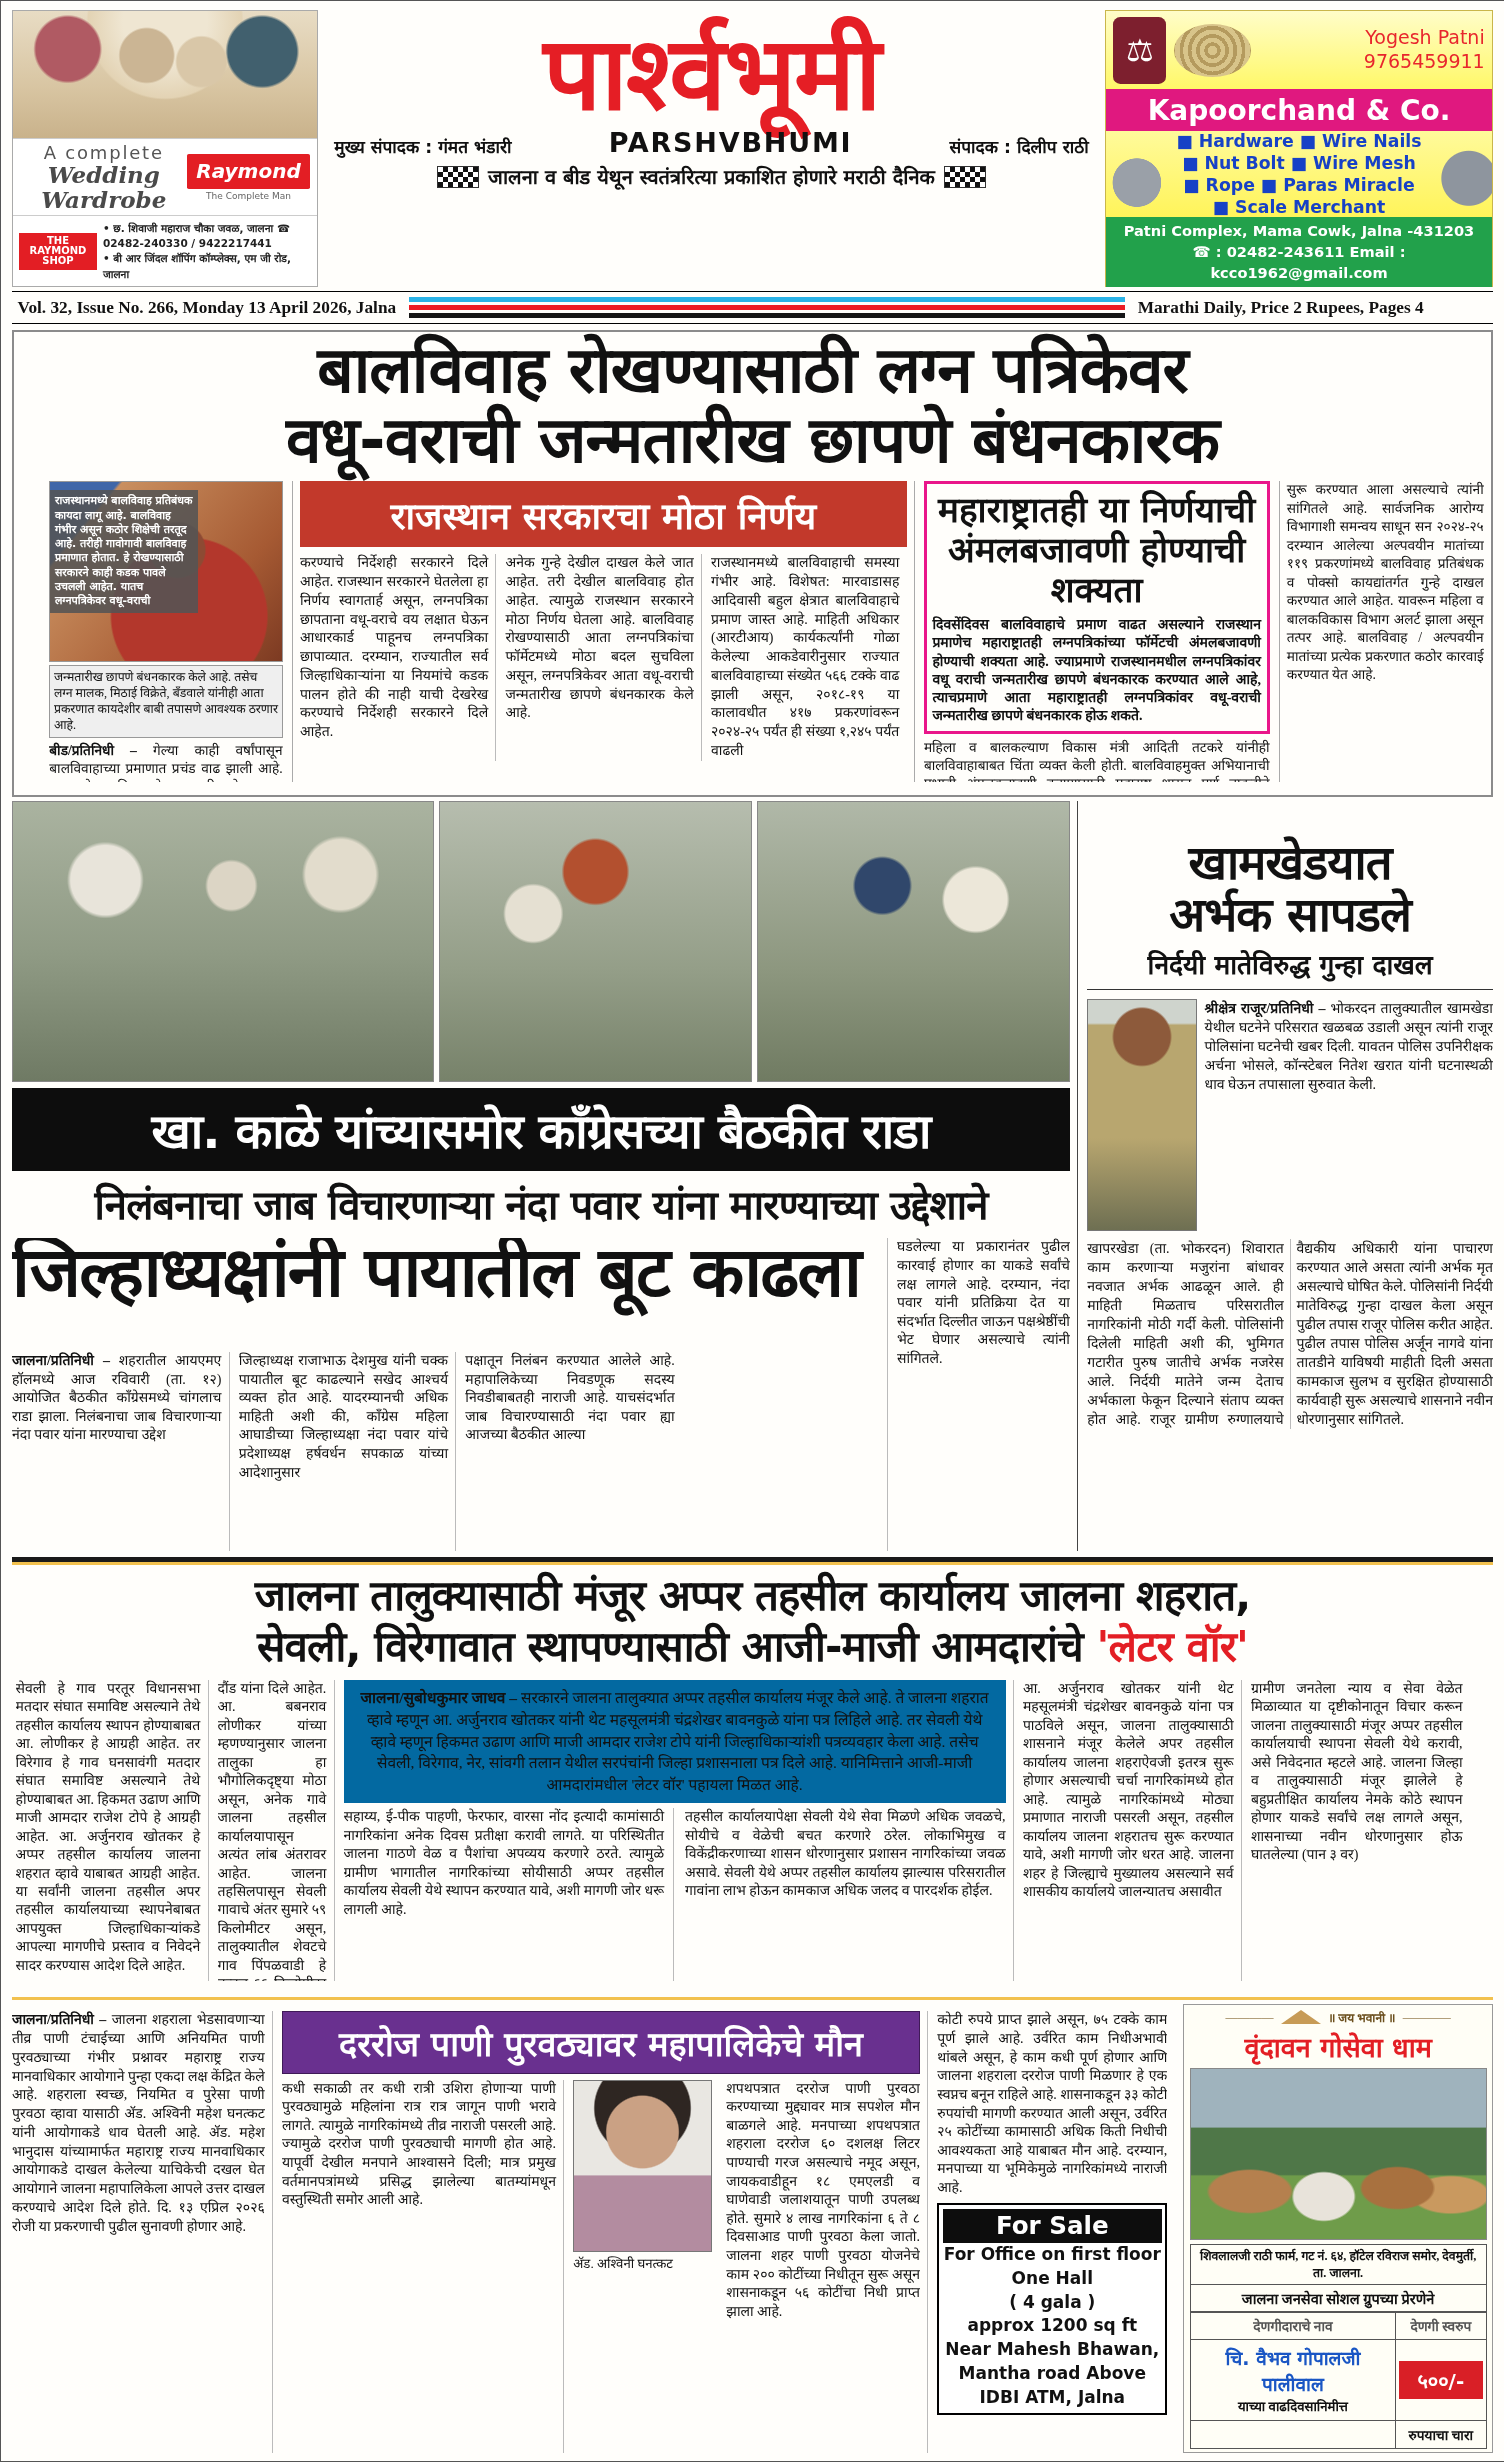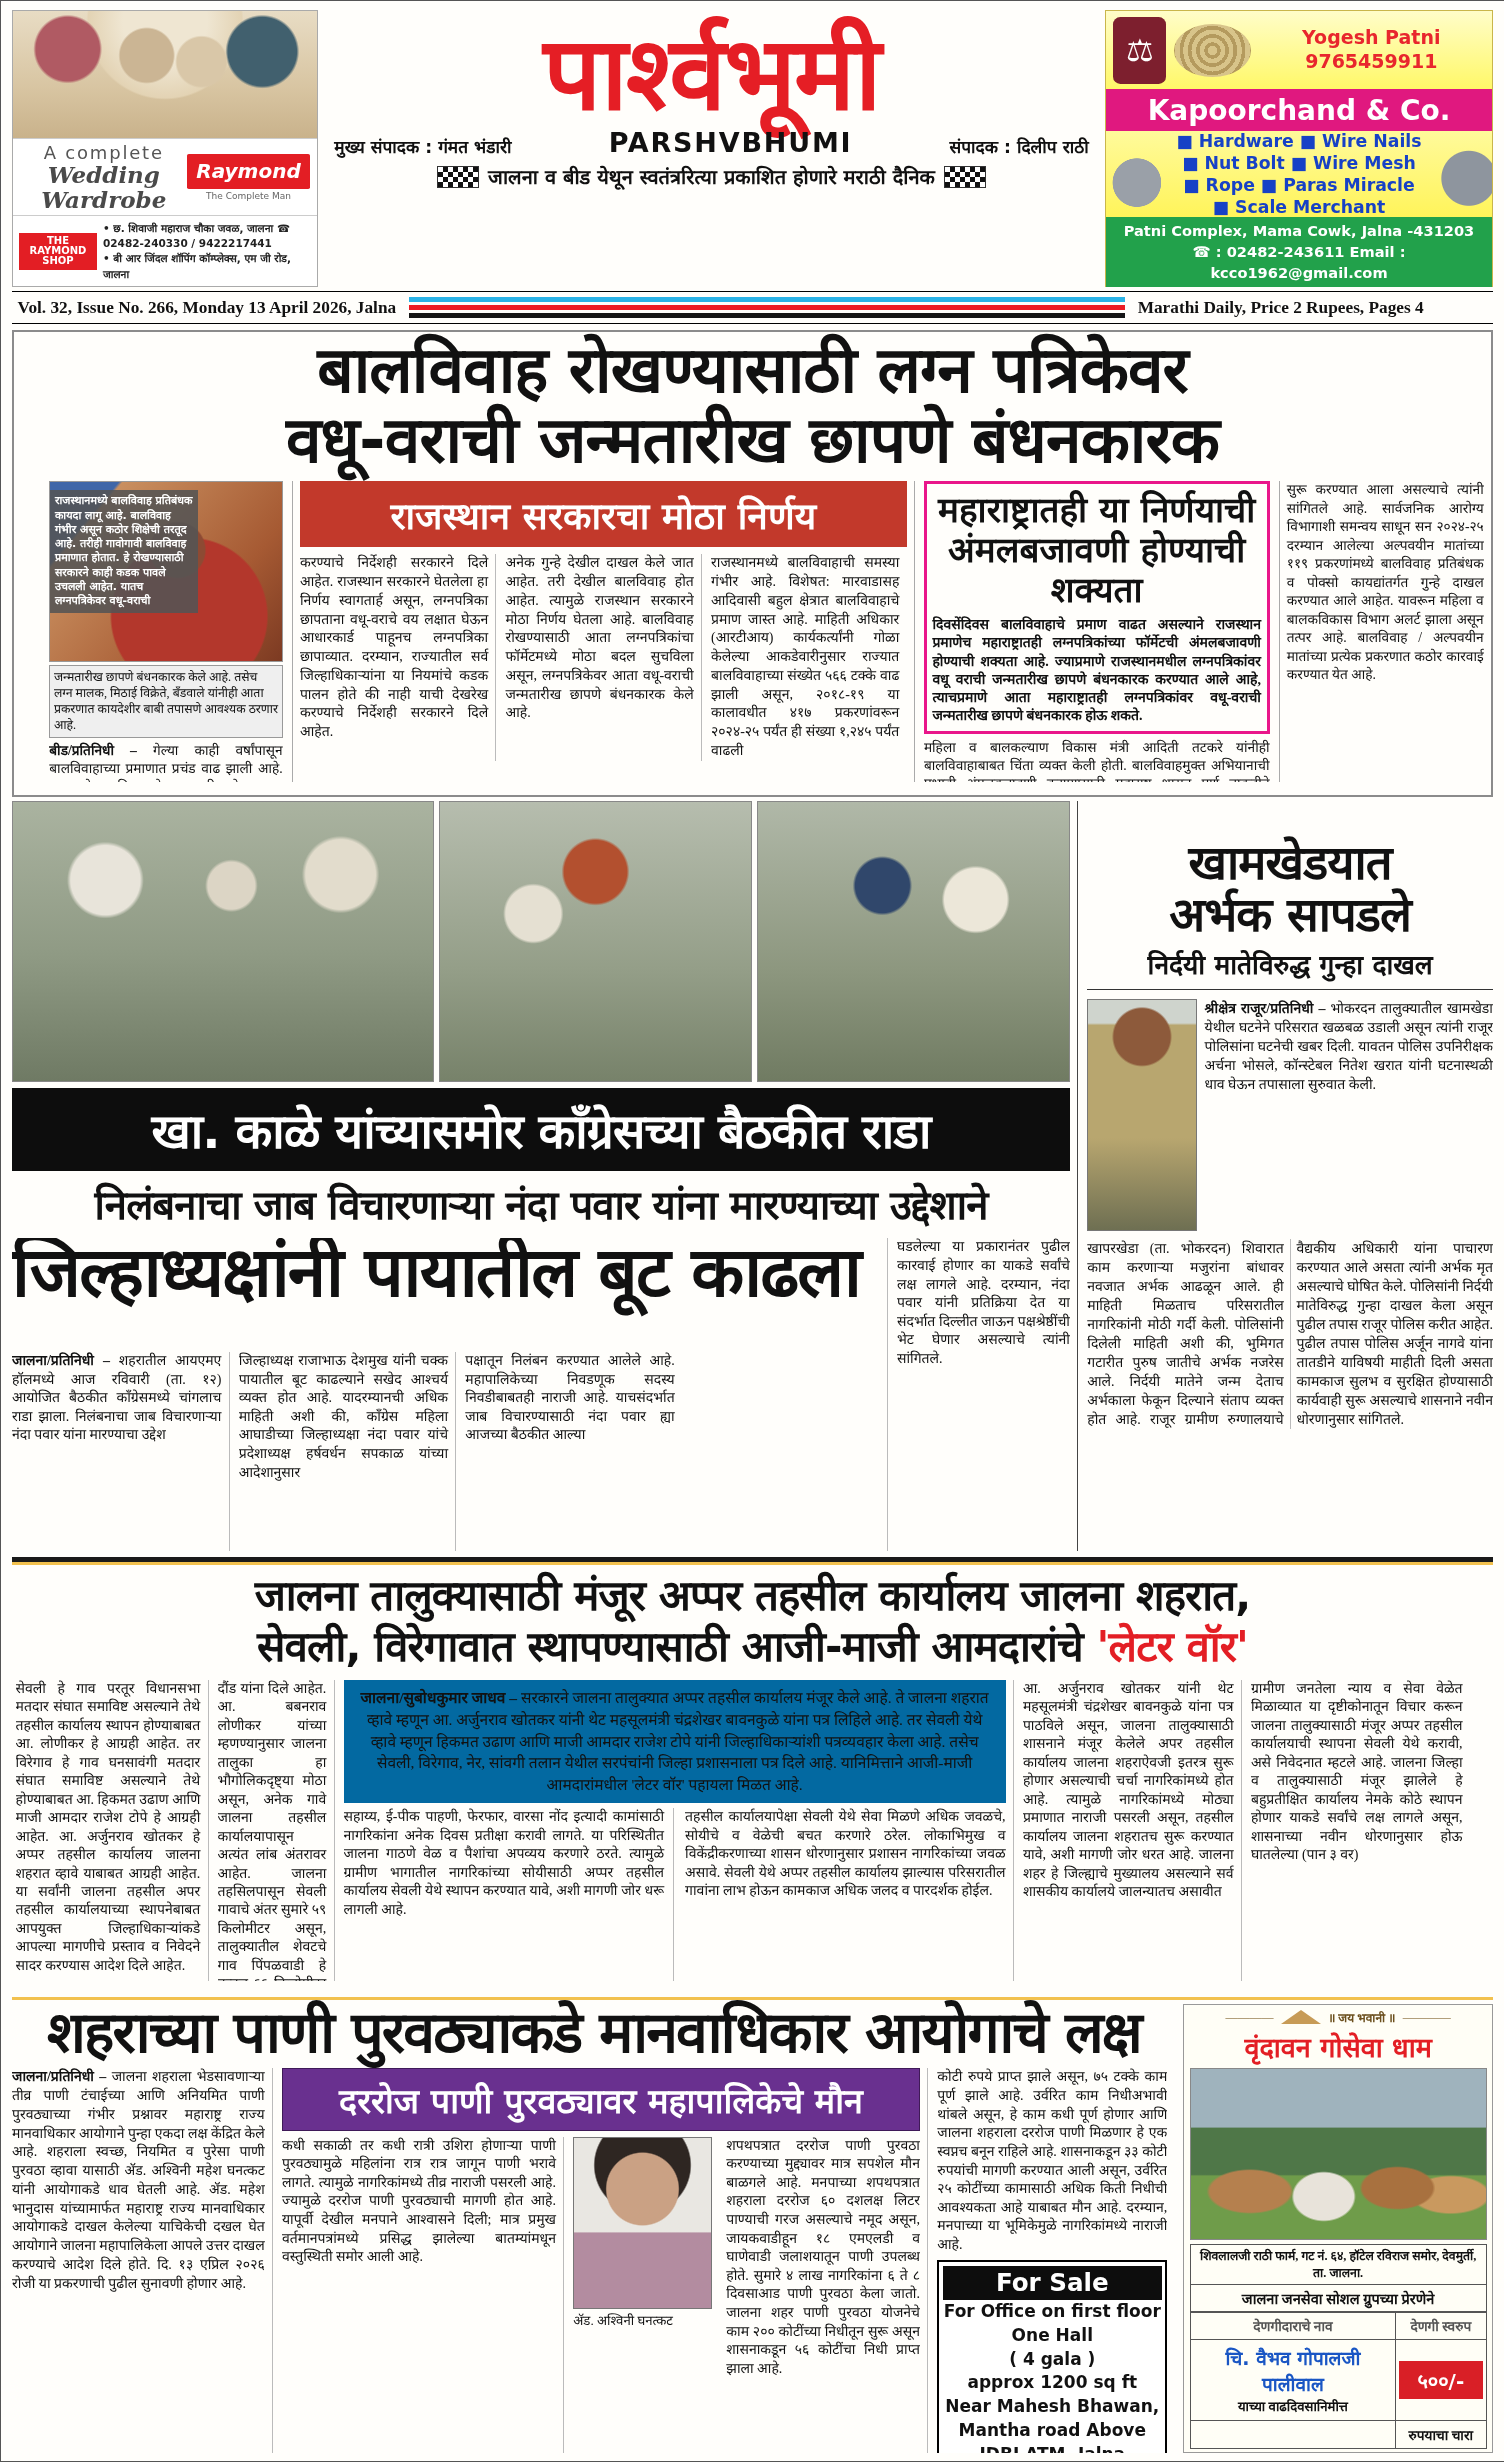--- a/index.html
+++ b/index.html
@@ -35,21 +35,21 @@
   .mast-ed{font-family:"DejaVu Sans",sans-serif;font-weight:bold;font-size:17.3px;}
   .tagrow{display:flex;align-items:center;gap:9px;margin-top:5.5px;}
   .checker{width:40px;height:20px;background:repeating-conic-gradient(#111 0 25%,#fff 0 50%);background-size:10px 10px;border:0.9px solid #333;}
   .tagline{font-family:"DejaVu Sans",sans-serif;font-weight:bold;font-size:20px;}
   
   .ad-kap{width:388px;border:1.8px solid #c9b64b;background:#fffb8f;display:flex;flex-direction:column;box-sizing:border-box;}
   .kap-top{display:flex;align-items:center;gap:7.3px;padding:5.5px 7.3px;background:linear-gradient(180deg,#fffdc9,#fff868);}
   .kap-logo{width:53px;height:67px;background:#7d1f2e;border-radius:7.3px;color:#fff;display:flex;align-items:center;justify-content:center;
      font-size:31px;font-family:"DejaVu Sans",sans-serif;}
   .kap-rope{width:77px;height:53px;border-radius:50%;background:repeating-radial-gradient(circle at 50% 50%,#d8c48a 0 4.6px,#b49a5e 4.6px 8.2px);}
-  .kap-contact{flex:1;text-align:center;font-family:"DejaVu Sans",sans-serif;font-weight:bold;color:#e8262d;font-size:19px;line-height:1.25;}
+  .kap-contact{flex:1;text-align:right;font-family:"DejaVu Sans",sans-serif;font-weight:normal;color:#e8262d;font-size:19px;line-height:1.25;}
   .kap-band{background:#e0187f;color:#fff;font-family:"DejaVu Sans",sans-serif;font-weight:bold;font-size:28px;
      text-align:center;padding:4.6px 0;}
   .kap-items{flex:1;display:flex;flex-direction:column;justify-content:center;gap:1.8px;background:
      radial-gradient(circle at 8% 60%,#9aa0a8 0 24px,transparent 24.6px),
      radial-gradient(circle at 94% 55%,#8e959e 0 27px,transparent 28px),
      linear-gradient(180deg,#fffa9b,#fff45a);}
   .kap-item{color:#1741c6;font-family:"DejaVu Sans",sans-serif;font-weight:bold;font-size:17.3px;text-align:center;}
   .kap-green{background:#22a14b;color:#fff;font-family:"DejaVu Sans",sans-serif;font-weight:bold;font-size:14.6px;
      text-align:center;line-height:1.45;padding:3.6px 1.8px;}
   
@@ -352,21 +352,20 @@
           </div>
         </div>
         <div class="tcol t5">आ. अर्जुनराव खोतकर यांनी थेट महसूलमंत्री चंद्रशेखर बावनकुळे यांना पत्र पाठविले असून, जालना तालुक्यासाठी शासनाने मंजूर केलेले अपर तहसील कार्यालय जालना शहराऐवजी इतरत्र सुरू होणार असल्याची चर्चा नागरिकांमध्ये होत आहे. त्यामुळे नागरिकांमध्ये मोठ्या प्रमाणात नाराजी पसरली असून, तहसील कार्यालय जालना शहरातच सुरू करण्यात यावे, अशी मागणी जोर धरत आहे. जालना शहर हे जिल्ह्याचे मुख्यालय असल्याने सर्व शासकीय कार्यालये जालन्यातच असावीत</div>
         <div class="tcol t6">ग्रामीण जनतेला न्याय व सेवा वेळेत मिळाव्यात या दृष्टीकोनातून विचार करून जालना तालुक्यासाठी मंजूर अप्पर तहसील कार्यालयाची स्थापना सेवली येथे करावी, असे निवेदनात म्हटले आहे. जालना जिल्हा व तालुक्यासाठी मंजूर झालेले हे बहुप्रतीक्षित कार्यालय नेमके कोठे स्थापन होणार याकडे सर्वांचे लक्ष लागले असून, शासनाच्या नवीन धोरणानुसार होऊ घातलेल्या (पान ३ वर)</div>
       </div>
     </div>
   </div>
 
   <div class="water">
     <div class="wmain">
-      <div class="water-h">शहराच्या पाणी पुरवठ्याकडे मानवाधिकार आयोगाचे लक्ष</div>
       <div class="wcols">
         <div class="w1">
           <span class="bold">जालना/प्रतिनिधी –</span>
           <span>जालना शहराला भेडसावणाऱ्या तीव्र पाणी टंचाईच्या आणि अनियमित पाणी पुरवठ्याच्या गंभीर प्रश्नावर महाराष्ट्र राज्य मानवाधिकार आयोगाने पुन्हा एकदा लक्ष केंद्रित केले आहे. शहराला स्वच्छ, नियमित व पुरेसा पाणी पुरवठा व्हावा यासाठी ॲड. अश्विनी महेश घनत्कट यांनी आयोगाकडे धाव घेतली आहे. ॲड. महेश भानुदास यांच्यामार्फत महाराष्ट्र राज्य मानवाधिकार आयोगाकडे दाखल केलेल्या याचिकेची दखल घेत आयोगाने जालना महापालिकेला आपले उत्तर दाखल करण्याचे आदेश दिले होते. दि. १३ एप्रिल २०२६ रोजी या प्रकरणाची पुढील सुनावणी होणार आहे.</span>
         </div>
         <div class="wcenter">
           <div class="purple">दररोज पाणी पुरवठ्यावर महापालिकेचे मौन</div>
           <div class="wc-row">
             <div class="wc-a">कधी सकाळी तर कधी रात्री उशिरा होणाऱ्या पाणी पुरवठ्यामुळे महिलांना रात्र रात्र जागून पाणी भरावे लागते. त्यामुळे नागरिकांमध्ये तीव्र नाराजी पसरली आहे. ज्यामुळे दररोज पाणी पुरवठ्याची मागणी होत आहे. यापूर्वी देखील मनपाने आश्वासने दिली; मात्र प्रमुख वर्तमानपत्रांमध्ये प्रसिद्ध झालेल्या बातम्यांमधून वस्तुस्थिती समोर आली आहे.</div>
             <div class="wc-b">

